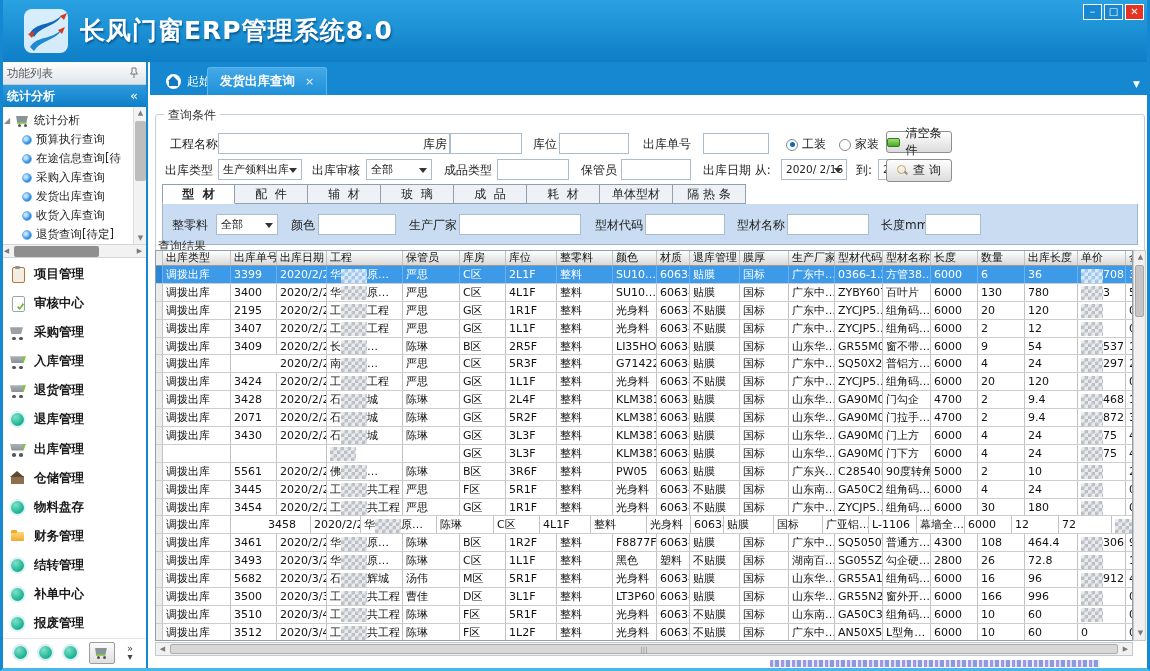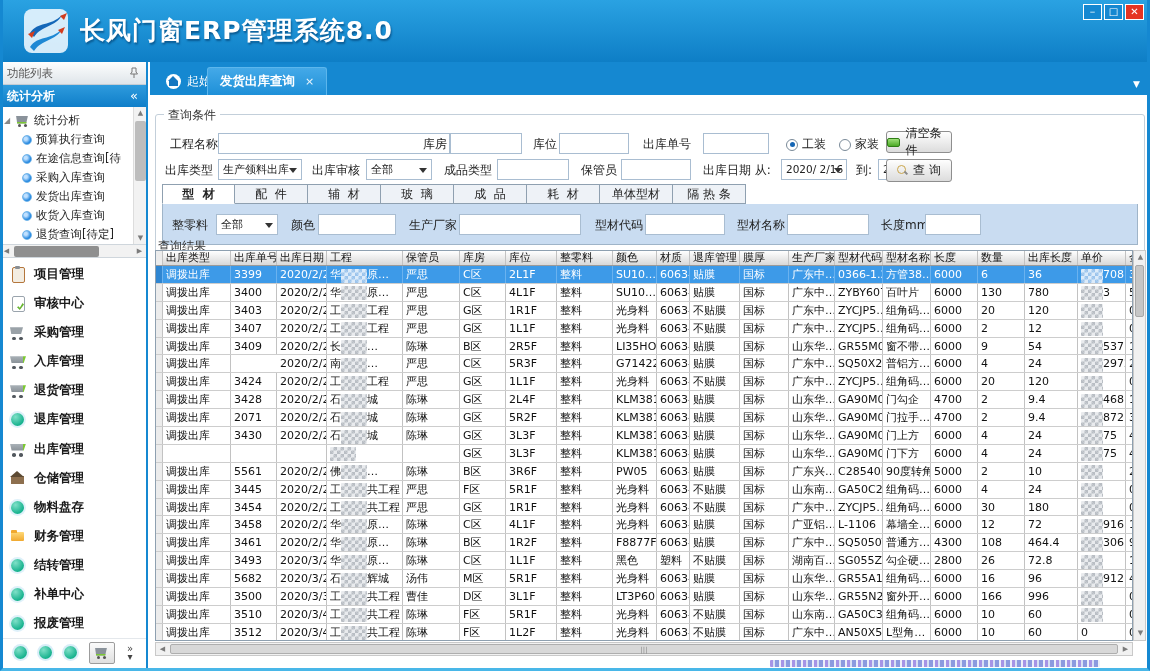--- a/index.html
+++ b/index.html
@@ -432,21 +432,21 @@
             <div class="c" style="width: 48px;">百叶片</div>
             <div class="c" style="width: 47px;">6000</div>
             <div class="c" style="width: 47px;">130</div>
             <div class="c" style="width: 53px;">780</div>
             <div class="c" style="width: 48px;"><span class="mosaic" style="width: 22px;"></span><span>3</span></div>
             <div class="c" style="width: auto; flex: 1 1 0%;">535</div>
           </div>
           <div class="grow">
             <div class="c rowhdr"></div>
             <div class="c" style="width: 68px;">调拨出库</div>
-            <div class="c" style="width: 46px;">3403</div>
+            <div class="c" style="width: 46px;">2195</div>
             <div class="c" style="width: 50px;">2020/2/25</div>
             <div class="c" style="width: 76px;"><span>工</span><span class="mosaic" style="width: 26px;"></span><span>工程</span></div>
             <div class="c" style="width: 57px;">严思</div>
             <div class="c" style="width: 46px;">G区</div>
             <div class="c" style="width: 51px;">1R1F</div>
             <div class="c" style="width: 56px;">整料</div>
             <div class="c" style="width: 44px;">光身料</div>
             <div class="c" style="width: 33px;">6063-T5</div>
             <div class="c" style="width: 50px;">不贴膜</div>
             <div class="c" style="width: 49px;">国标</div>
@@ -708,21 +708,21 @@
             <div class="c" style="width: 48px;">组角码…</div>
             <div class="c" style="width: 47px;">6000</div>
             <div class="c" style="width: 47px;">30</div>
             <div class="c" style="width: 53px;">180</div>
             <div class="c" style="width: 48px;"><span class="mosaic" style="width: 22px;"></span><span></span></div>
             <div class="c" style="width: auto; flex: 1 1 0%;">0</div>
           </div>
           <div class="grow">
             <div class="c rowhdr"></div>
             <div class="c" style="width: 68px;">调拨出库</div>
-            <div class="c" style="width: 46px;">3458</div>
+            <div class="c" style="width: 46px; margin-left: 34px;">3458</div>
             <div class="c" style="width: 50px;">2020/2/28</div>
             <div class="c" style="width: 76px;"><span>华</span><span class="mosaic" style="width: 26px;"></span><span>原…</span></div>
             <div class="c" style="width: 57px;">陈琳</div>
             <div class="c" style="width: 46px;">C区</div>
             <div class="c" style="width: 51px;">4L1F</div>
             <div class="c" style="width: 56px;">整料</div>
             <div class="c" style="width: 44px;">光身料</div>
             <div class="c" style="width: 33px;">6063-T5</div>
             <div class="c" style="width: 50px;">贴膜</div>
             <div class="c" style="width: 49px;">国标</div>

